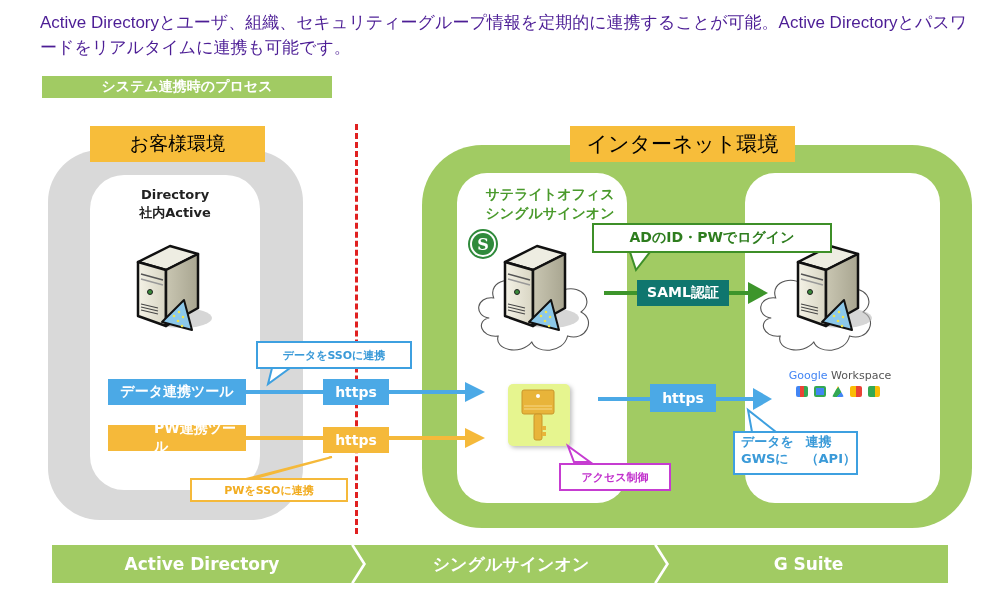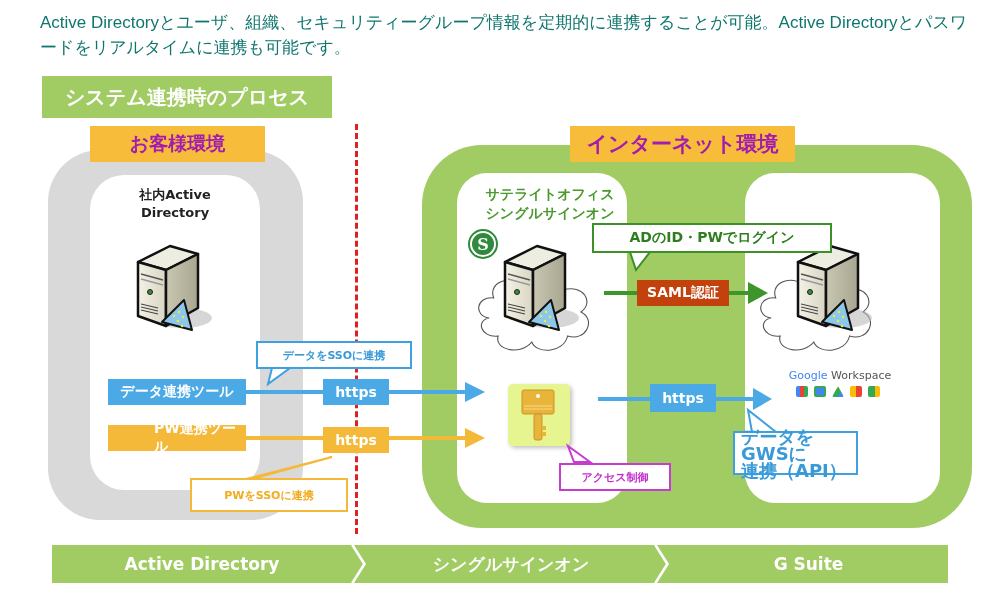--- a/index.html
+++ b/index.html
@@ -1,27 +1,27 @@
 <!DOCTYPE html>
 <html><head>
 <meta charset="utf-8">
 <style>
   * { box-sizing: border-box; margin: 0; padding: 0; }
   html, body { width: 1000px; height: 602px; background: #ffffff; overflow: hidden; }
   body { position: relative; font-family: "DejaVu Sans", "Liberation Sans", sans-serif; color: #222; }
   .abs { position: absolute; }
 
-  .intro { left: 40px; top: 10px; width: 930px; font-size: 17px; line-height: 25px; color: #0f766e; font-family: "Liberation Sans", "DejaVu Sans", sans-serif; }
-
-  .process-label { left: 42px; top: 76px; width: 290px; height: 42px; background: #a1cb63; color: #fff; font-weight: bold; font-size: 20px; display: flex; align-items: center; justify-content: center; }
+  .intro { left: 40px; top: 10px; width: 930px; font-size: 17px; line-height: 25px; color: #4c1d95; font-family: "Liberation Sans", "DejaVu Sans", sans-serif; }
+
+  .process-label { left: 42px; top: 76px; width: 290px; height: 22px; background: #a1cb63; color: #fff; font-weight: bold; font-size: 14px; display: flex; align-items: center; justify-content: center; }
 
   
   .cust-outer { left: 48px; top: 150px; width: 255px; height: 370px; background: #d9d9d9; border-radius: 52px; }
   .cust-inner { left: 90px; top: 175px; width: 170px; height: 315px; background: #fff; border-radius: 34px; }
-  .tag-yellow { background: #f7bd3a; color: #a21caf; font-weight: bold; font-size: 19px; display: flex; align-items: center; justify-content: center; }
+  .tag-yellow { background: #f7bd3a; color: #000000; font-weight: normal; font-size: 19px; display: flex; align-items: center; justify-content: center; }
   .cust-tag { left: 90px; top: 126px; width: 175px; height: 36px; }
   .ad-title { left: 100px; top: 186px; width: 150px; text-align: center; font-weight: bold; font-size: 13px; line-height: 18px; color: #222; }
 
   .divider { left: 355px; top: 124px; width: 0; height: 410px; border-left: 3px dashed #e02020; }
 
   
   .inet-outer { left: 422px; top: 145px; width: 550px; height: 383px; background: #a1cb63; border-radius: 60px; }
   .sso-box { left: 457px; top: 173px; width: 170px; height: 330px; background: #fff; border-radius: 30px; }
   .gws-box { left: 745px; top: 173px; width: 195px; height: 330px; background: #fff; border-radius: 30px; }
   .inet-tag { left: 570px; top: 126px; width: 225px; height: 36px; font-size: 21px; }
@@ -29,42 +29,42 @@
 
   .callout { background: #fff; font-weight: bold; font-size: 11px; display: flex; align-items: center; justify-content: center; }
   .callout-blue { border: 2px solid #3ea0e0; color: #3a9ad8; }
   .callout-yellow { border: 2px solid #f5b93a; color: #f2ac1f; }
   .callout-green { border: 2px solid #3d8f28; color: #2e7d1e; }
   .callout-purple { border: 2px solid #c63cd1; color: #c12fcc; }
 
   .pill { color: #fff; font-weight: bold; font-size: 14px; display: flex; align-items: center; justify-content: center; }
   .blue { background: #4ba9e6; }
   .yellow { background: #f5b93a; }
-  .green-dark { background: #c2410c; }
+  .green-dark { background: #0f766e; }
 
   .footer-step { top: 545px; height: 38px; background: #a1cb63; color: #fff; font-weight: bold; font-size: 17px; display: flex; align-items: center; justify-content: center; }
   svg.overlay { position: absolute; left: 0; top: 0; }
 
   .gws-logo { left: 770px; top: 369px; width: 140px; text-align: center; font-size: 11px; }
   .gws-icons { left: 778px; top: 386px; width: 120px; display: flex; justify-content: center; gap: 6px; }
   .app-ic { width: 12px; height: 11px; border-radius: 2px; }
 </style>
 </head>
 <body>
 
 <div class="abs intro">Active Directoryとユーザ、組織、セキュリティーグループ情報を定期的に連携することが可能。Active Directoryとパスワードをリアルタイムに連携も可能です。</div>
 
 <div class="abs process-label">システム連携時のプロセス</div>
 
 <div class="abs cust-outer"></div>
 <div class="abs cust-inner"></div>
 <div class="abs tag-yellow cust-tag">お客様環境</div>
 <div class="abs ad-title">
+  <div>Directory</div>
   <div>社内Active</div>
-  <div>Directory</div>
 </div>
 
 <div class="abs divider"></div>
 
 <div class="abs inet-outer"></div>
 <div class="abs sso-box"></div>
 <div class="abs gws-box"></div>
 <div class="abs tag-yellow inet-tag">インターネット環境</div>
 <div class="abs sso-title">
   <div>サテライトオフィス</div>
@@ -163,30 +163,30 @@
   <polyline points="352,545 364,564 352,583" fill="none" stroke="#fff" stroke-width="2"></polyline>
   <polyline points="655,545 667,564 655,583" fill="none" stroke="#fff" stroke-width="2"></polyline>
 </svg>
 
 <div class="abs pill blue" style="left:108px;top:379px;width:138px;height:26px;">データ連携ツール</div>
 <div class="abs pill yellow" style="left:108px;top:425px;width:138px;height:26px;padding-left:46px;">PW連携ツール</div>
 <div class="abs pill blue" style="left:323px;top:379px;width:66px;height:26px;">https</div>
 <div class="abs pill yellow" style="left:323px;top:427px;width:66px;height:26px;">https</div>
 
 <div class="abs callout callout-blue" style="left:256px;top:341px;width:156px;height:28px;">データをSSOに連携</div>
-<div class="abs callout callout-yellow" style="left:190px;top:478px;width:158px;height:34px;">PWをSSOに連携</div>
+<div class="abs callout callout-yellow" style="left:190px;top:478px;width:158px;height:24px;">PWをSSOに連携</div>
 
 <div class="abs callout callout-green" style="left:592px;top:223px;width:240px;height:30px;font-size:14px;">ADのID・PWでログイン</div>
 <div class="abs pill green-dark" style="left:637px;top:280px;width:92px;height:26px;">SAML認証</div>
 
 <div class="abs pill blue" style="left:650px;top:384px;width:66px;height:28px;">https</div>
 
 <div class="abs callout callout-purple" style="left:559px;top:463px;width:112px;height:28px;">アクセス制御</div>
 
-<div class="abs callout callout-blue" style="left:733px;top:431px;width:125px;height:44px;flex-direction:column;align-items:flex-start;padding-left:6px;line-height:17px;font-size:18px;">
+<div class="abs callout callout-blue" style="left:733px;top:431px;width:125px;height:44px;flex-direction:row;align-items:flex-start;padding-left:6px;line-height:17px;font-size:13px;">
   <div>データをGWSに</div>
   <div>連携（API）</div>
 </div>
 
 <div class="abs gws-logo">
   <span style="color:#4285f4;margin-top:27px;">Google</span><span style="color:#555;"> Workspace</span>
 </div>
 <div class="abs gws-icons">
   <div class="app-ic" style="background:linear-gradient(90deg,#4285f4 0 30%,#ea4335 30% 70%,#34a853 70%);"></div>
   <div class="app-ic" style="background:#4285f4;border:2px solid #34a853;"></div>

